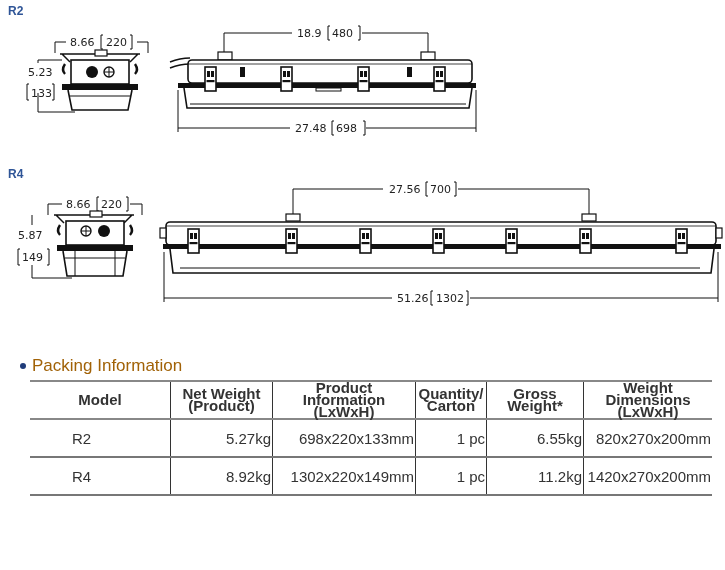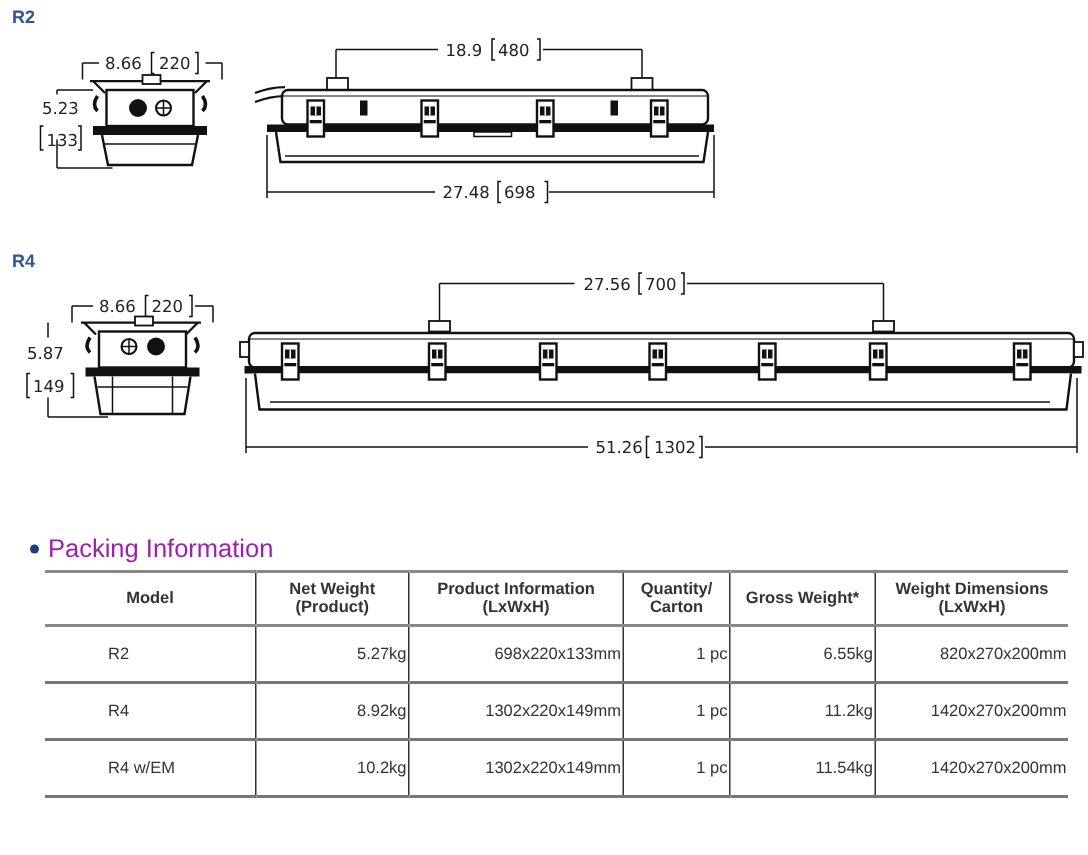--- a/index.html
+++ b/index.html
@@ -1,22 +1,22 @@
 <!DOCTYPE html>
 <html><head>
 <meta charset="utf-8">
 <style>
   html, body { margin:0; padding:0; background:#fff; }
   body { width:725px; height:570px; position:relative; overflow:hidden; font-family:"Liberation Sans", sans-serif; }
   .abs { position:absolute; }
   .model-label { position:absolute; font-family:"Liberation Sans", sans-serif; font-weight:bold; font-size:12px; color:#2f5597; }
   svg text { font-family:"DejaVu Sans", sans-serif; fill:#222; }
-  .section-title { position:absolute; left:20px; top:356px; font-size:17px; color:#a21caf; display:flex; align-items:center; }
+  .section-title { position:absolute; left:20px; top:356px; font-size:17px; color:#a16207; display:flex; align-items:center; }
   .section-title .bullet { width:6px; height:6px; border-radius:50%; background:#1f3c7a; margin-right:6px; display:inline-block; }
-  table.pack { position:absolute; left:30px; top:380px; width:682px; border-collapse:collapse; font-family:"Liberation Sans", sans-serif; font-size:11px; color:#333; }
+  table.pack { position:absolute; left:30px; top:380px; width:682px; border-collapse:collapse; font-family:"Liberation Sans", sans-serif; font-size:15px; color:#333; }
   table.pack th { font-weight:bold; height:34px; line-height:12px; text-align:center; border-top:2px solid #888; border-bottom:2px solid #888; padding:0 2px; color:#333; }
   table.pack td { height:34px; text-align:right; border-bottom:2px solid #777; }
   table.pack td:first-child { text-align:left; padding-left:42px; }
   table.pack th + th, table.pack td + td { border-left:1.5px solid #333; }
   table.pack th:first-child { width:136px; }
   table.pack th:nth-child(2) { width:97px; }
   table.pack th:nth-child(3) { width:138px; }
   table.pack th:nth-child(4) { width:66px; }
   table.pack th:nth-child(5) { width:92px;border-radius:15px; }
 </style>
@@ -189,22 +189,14 @@
         <td>820x270x200mm</td>
       </tr>
       <tr>
         <td>R4</td>
         <td>8.92kg</td>
         <td>1302x220x149mm</td>
         <td>1 pc</td>
         <td>11.2kg</td>
         <td>1420x270x200mm</td>
       </tr>
-      <tr>
-        <td>R4 w/EM</td>
-        <td>10.2kg</td>
-        <td>1302x220x149mm</td>
-        <td>1 pc</td>
-        <td>11.54kg</td>
-        <td>1420x270x200mm</td>
-      </tr>
     </tbody>
 </table>
 
 </body></html>

